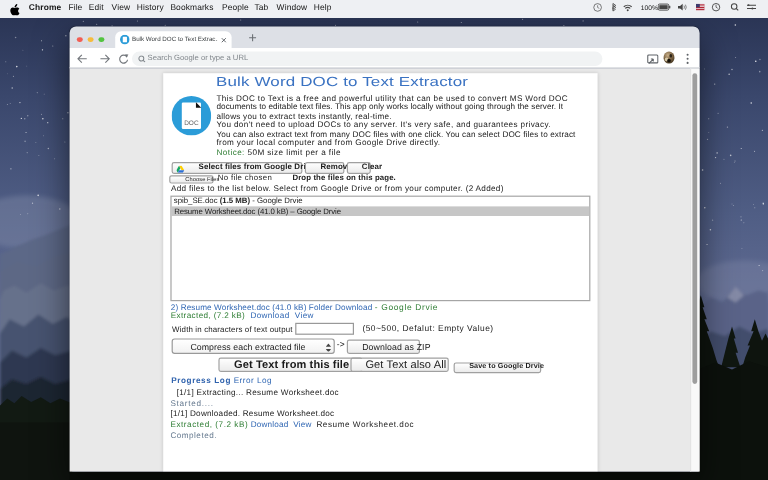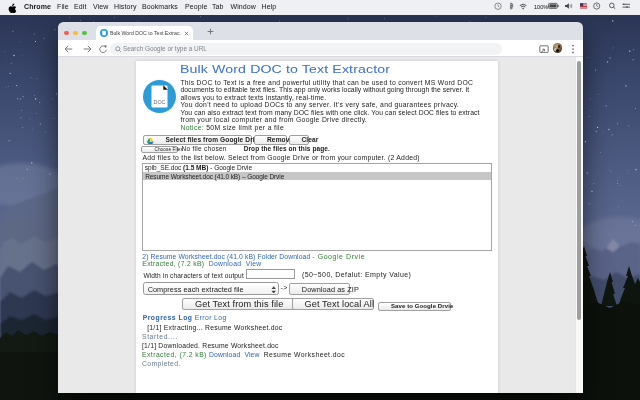--- a/index.html
+++ b/index.html
@@ -298,30 +298,30 @@
       <div class="abs" style="left:0;top:8.1px;width:347.5px;height:8.2px;background:#c6c6c6">
         <div class="t" style="left:2.2px;top:0.6px;font-size:6.5px;letter-spacing:-0.08px">Resume Worksheet.doc (41.0 kB) – Google Drvie</div>
       </div>
     </div>
     <div class="t" style="left:84.3px;top:196.3px;letter-spacing:0.1px"><span class="blue">2) Resume Worksheet.doc (41.0 kB)&nbsp;Folder&nbsp;Download</span> <span class="green" style="letter-spacing:0.55px;font-size:7px">- Google Drvie</span></div>
     <div class="t" style="left:84.3px;top:203.3px"><span class="green">Extracted, (7.2 kB)</span>&nbsp;&nbsp;<span class="blue">Download&nbsp;&nbsp;View</span></div>
     <div class="t" style="left:85.4px;top:214.9px;font-size:6.6px;letter-spacing:0.12px">Width in characters of text output</div>
     <div class="abs" style="left:187.5px;top:212px;width:49.5px;height:10px;background:#fff;border:1px solid #999"></div>
     <div class="t" style="left:244px;top:213.9px;font-size:7px;letter-spacing:0.4px">(50~500, Defalut: Empty Value)</div>
     <div class="abs" style="left:84.7px;top:225px;width:136px;height:13px;background:linear-gradient(#fff,#f2f2f2);border:1px solid #999;border-radius:2.5px">
-      <div class="t" style="left:4px;top:2.4px;font-size:7.3px;letter-spacing:0.05px">Compress each extracted file</div>
+      <div class="t" style="left:15px;top:2.4px;font-size:7.3px;letter-spacing:0.05px">Compress each extracted file</div>
       <svg class="abs" style="left:127px;top:2.6px" width="5.4" height="7.8" viewBox="0 0 5.4 7.8">
         <path d="M2.7 0.2 L4.9 3 L0.5 3 Z" fill="#444"></path>
         <path d="M2.7 7.6 L4.9 4.8 L0.5 4.8 Z" fill="#444"></path>
       </svg>
     </div>
     <div class="t" style="left:222.6px;top:226.6px;font-size:7px">-&gt;</div>
     <div class="btn" style="left:230.8px;top:225.7px;width:61px;height:12.3px;line-height:11px;font-weight:normal;font-size:7.3px">Download as ZIP</div>
-    <div class="btn" style="left:124px;top:240.5px;width:120px;height:12.5px;line-height:11.2px;font-size:9.2px;font-weight:normal">Get Text from this file</div>
-    <div class="btn" style="left:233.5px;top:240.5px;width:82px;height:12.5px;line-height:11.2px;font-size:9.2px;font-weight:normal">Get Text local All</div>
+    <div class="btn" style="left:124px;top:240.5px;width:120px;height:12.5px;line-height:11.2px;font-size:9.2px;font-weight:bold">Get Text from this file</div>
+    <div class="btn" style="left:233.5px;top:240.5px;width:82px;height:12.5px;line-height:11.2px;font-size:9.2px;font-weight:normal">Get Text also All</div>
     <div class="btn" style="left:320px;top:244.5px;width:72.5px;height:9px;line-height:7.8px;font-size:6px;font-weight:bold">Save to Google Drvie</div>
     <div class="t" style="left:84.7px;top:256.9px;font-weight:bold;color:#2f62ad;letter-spacing:0.5px">Progress Log</div>
     <div class="t" style="left:136.7px;top:256.9px;color:#2f66b3;letter-spacing:0.4px">Error Log</div>
     <div class="t" style="left:89.2px;top:266.6px;letter-spacing:0.25px">[1/1] Extracting... Resume Worksheet.doc</div>
     <div class="t slate" style="left:84px;top:276.3px;letter-spacing:0.6px">Started....</div>
     <div class="t" style="left:84px;top:284.9px;letter-spacing:0.2px">[1/1] Downloaded. Resume Worksheet.doc</div>
     <div class="t" style="left:84px;top:293.7px;letter-spacing:0.15px"><span class="green" style="letter-spacing:0.45px">Extracted, (7.2 kB)</span>&nbsp;<span class="blue">Download&nbsp;&nbsp;View</span>&nbsp;&nbsp;<span style="letter-spacing:0.45px">Resume Worksheet.doc</span></div>
     <div class="t slate" style="left:84px;top:302.5px;letter-spacing:0.4px">Completed.</div>
     <div class="abs" style="left:517px;top:0;width:8px;height:336px;background:#f9f9f9;border-left:1px solid #e4e4e4"></div>
     <div class="abs" style="left:519px;top:4px;width:4px;height:259px;background:#9e9e9e;border-radius:2px"></div>

